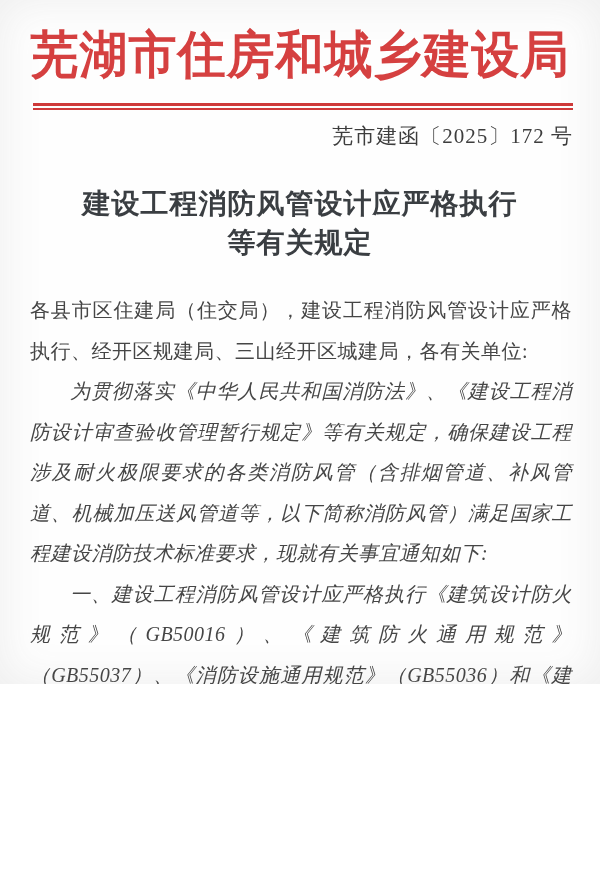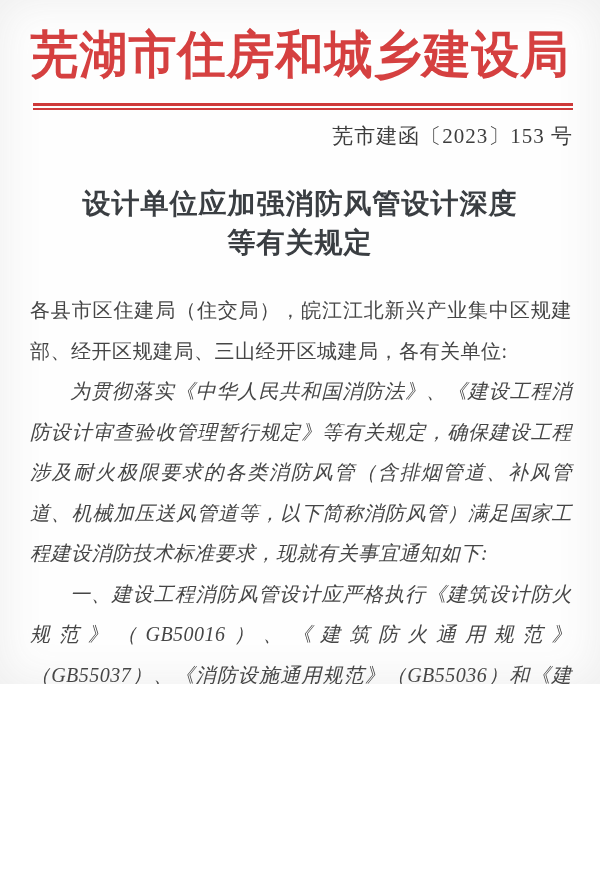--- a/index.html
+++ b/index.html
@@ -129,29 +129,29 @@
 <div class="page">
 
   <h1 class="org-name">芜湖市住房和城乡建设局</h1>
 
   <div class="header-rule">
     <div class="thick"></div>
     <div class="gap"></div>
     <div class="thin"></div>
   </div>
 
-  <div class="doc-number">芜市建函〔2023〕153 号</div>
+  <div class="doc-number">芜市建函〔2025〕172 号</div>
 
   <div class="notice-title">
-    <div>设计单位应加强消防风管设计深度</div>
+    <div>建设工程消防风管设计应严格执行</div>
     <div>等有关规定</div>
   </div>
 
   <div class="doc-body">
-    <p class="salutation">各县市区住建局（住交局），皖江江北新兴产业集中区规建部、经开区规建局、三山经开区城建局，各有关单位:</p>
+    <p class="salutation">各县市区住建局（住交局），建设工程消防风管设计应严格执行、经开区规建局、三山经开区城建局，各有关单位:</p>
     <p class="indent">为贯彻落实《中华人民共和国消防法》、《建设工程消防设计审查验收管理暂行规定》等有关规定，确保建设工程涉及耐火极限要求的各类消防风管（含排烟管道、补风管道、机械加压送风管道等，以下简称消防风管）满足国家工程建设消防技术标准要求，现就有关事宜通知如下:</p>
     <p class="indent">一、建设工程消防风管设计应严格执行《建筑设计防火规范》（GB50016）、《建筑防火通用规范》（GB55037）、《消防设施通用规范》（GB55036）和《建筑防烟排烟系统技术标准》（GB51251-2017）等国家工程建设消防技术标准要求。设计单位应加强消防风管设计深度，优化选型选材，在消防设计文件和施工图中明确标注消防风管耐火极限和材料选型。施工图审查机构和消防设计审查主管部门应加强对消防风管耐火极限设计的审查力度。</p>
   </div>
 
   <div class="footer-rule">
     <div class="thick"></div>
     <div class="gap"></div>
     <div class="thin"></div>
   </div>
 

